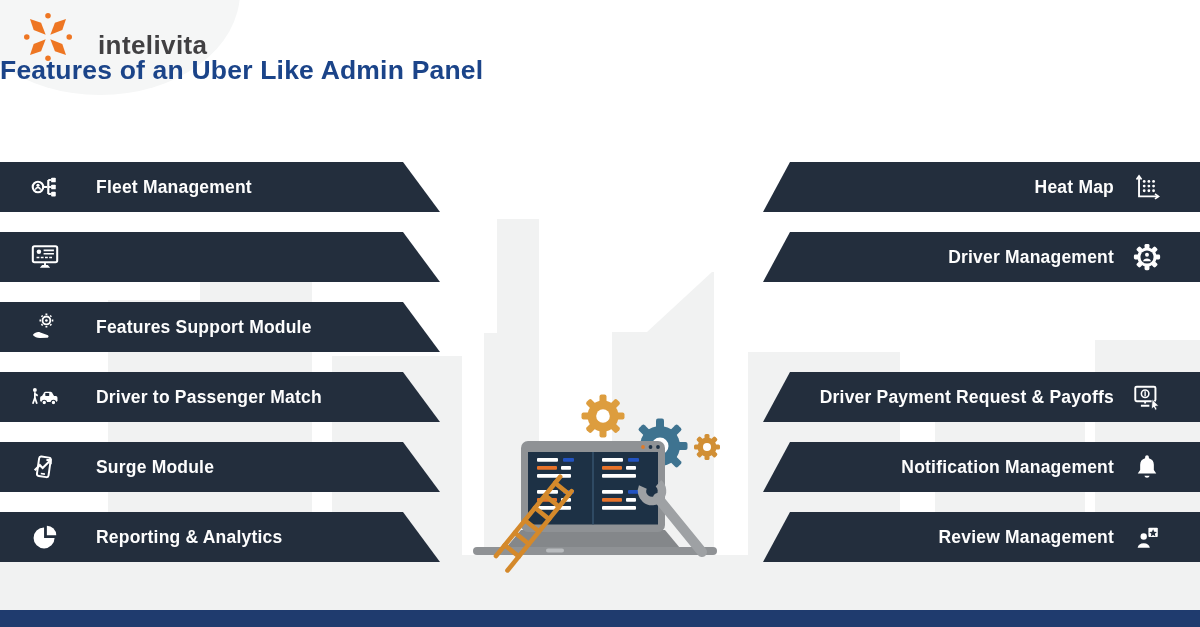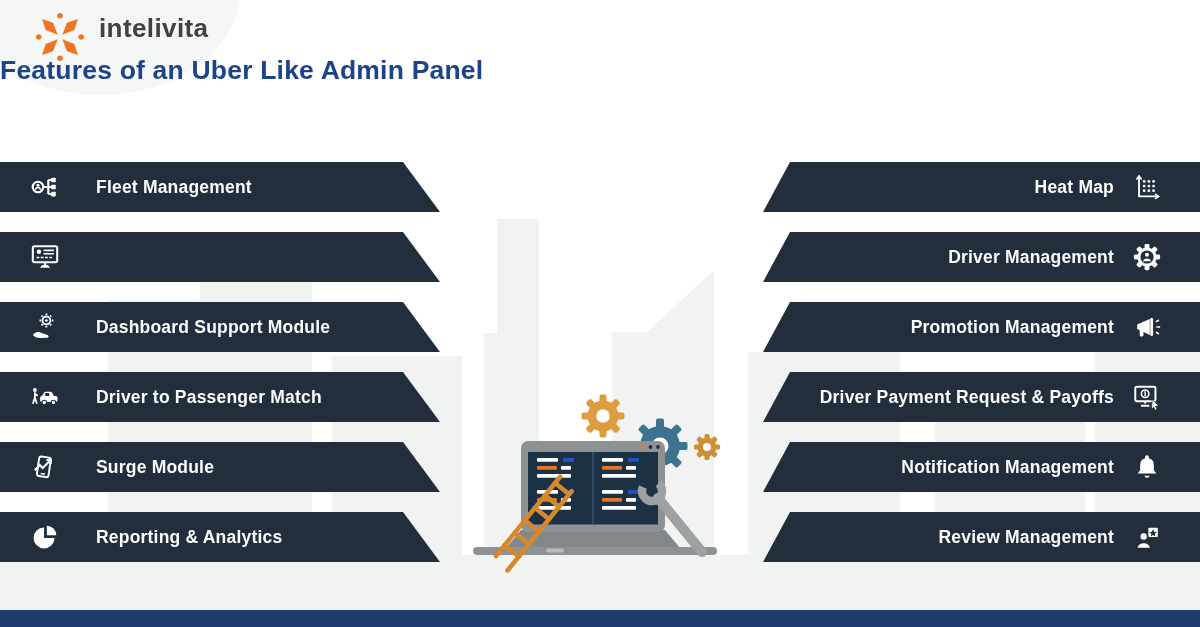--- a/index.html
+++ b/index.html
@@ -1,20 +1,20 @@
 <!DOCTYPE html>
 <html><head>
 <meta charset="utf-8">
 <style>
   html,body{margin:0;padding:0;background:#fff}
   *{box-sizing:border-box}
   .page{position:relative;width:1200px;height:627px;overflow:hidden;background:#fff;
         font-family:"Liberation Sans",sans-serif}
   .bg-layer{position:absolute;left:0;top:0;width:1200px;height:627px;z-index:0;pointer-events:none}
-  .brand{position:absolute;top:13px;left:36px;display:flex;align-items:flex-start;gap:15px;z-index:3}
+  .brand{position:absolute;top:13px;left:24px;display:flex;align-items:flex-end;gap:26px;z-index:3}
   .brand-name{font-weight:700;font-size:26px;color:#414042;letter-spacing:.4px}
   .title{position:absolute;top:55px;left:0;width:100%;margin:0;text-align:left;
          font-weight:700;font-size:26.5px;color:#1b4489;letter-spacing:.2px;z-index:3}
   .banner{position:absolute;height:50px;background:#232e3d;display:flex;align-items:center;
           color:#fff;z-index:2}
   .banner-left{left:0;width:440px;clip-path:polygon(0 0,403px 0,440px 100%,0 100%);
                padding-left:30px;gap:36px}
   .banner-right{left:763px;width:437px;clip-path:polygon(27px 0,437px 0,437px 100%,0 100%);
                 justify-content:flex-end;padding-right:38px;gap:18px}
   .blabel{font-weight:600;font-size:17.5px;letter-spacing:.2px;white-space:nowrap;color:#fdfdfd}
@@ -184,21 +184,21 @@
     <span class="bicon">
       <svg viewBox="0 0 32 32">
           <g fill="none" stroke="#fff" stroke-width="2">
             <circle cx="17.5" cy="9" r="4.2"></circle>
             <path d="M17.5 3.2v-1.6M17.5 16.4v-1.6M23.3 9h1.6M11.7 9h-1.6M21.6 4.9l1.1-1.1M13.4 13.1l-1.1 1.1M21.6 13.1l1.1 1.1M13.4 4.9l-1.1-1.1"></path>
           </g>
           <circle cx="17.5" cy="9" r="1.4" fill="#fff"></circle>
           <path d="M3 24.5c2.5-3 5.5-3.6 8-2.7l7.5 2.6c2 .7 1.6 3-.5 3l-7 .2c-3.5.1-6-1-8-3.1z" fill="#fff"></path>
         </svg>
     </span>
-    <span class="blabel">Dashboard Support Module</span>
+    <span class="blabel">Features Support Module</span>
   </div>
 
   <div class="banner banner-left" style="top:372px">
     <span class="bicon">
       <svg viewBox="0 0 32 32">
           <circle cx="5.2" cy="8.6" r="2.1" fill="#fff"></circle>
           <path d="M5.2 10.8v6M5.2 16.8l-2.2 6.4M5.2 16.8l2.2 6.4M5.2 12.4l3 2.2" stroke="#fff" stroke-width="1.9" fill="none"></path>
           <path d="M12.5 15.5l2.6-4.4c.3-.5.8-.8 1.4-.8h5.5c.6 0 1.1.3 1.4.8l2.6 4.4z" fill="#fff"></path>
           <rect x="10.8" y="15" width="18.5" height="6.2" rx="1.8" fill="#fff"></rect>
           <rect x="16.3" y="11.8" width="4.2" height="3" rx=".5" fill="#232e3d"></rect>
@@ -266,31 +266,20 @@
             <circle cx="18" cy="15" r="1.5"></circle>
             <circle cx="23" cy="15" r="1.5"></circle>
             <circle cx="13" cy="20" r="1.5"></circle>
             <circle cx="18" cy="20" r="1.5"></circle>
             <circle cx="23" cy="20" r="1.5"></circle>
           </g>
         </svg>
     </span>
   </div>
 
-  <div class="banner banner-right" style="top:302px">
-    <span class="blabel">Promotion Management</span>
-    <span class="bicon">
-      <svg viewBox="0 0 32 32">
-          <path d="M5.5 13.2L19 7.5v17L5.5 18.2z" fill="#fff"></path>
-          <rect x="19.5" y="6.5" width="3" height="19" rx="1.2" fill="#fff"></rect>
-          <rect x="8.2" y="18.5" width="4" height="7.5" rx="1.2" fill="#fff"></rect>
-          <path d="M25.5 10.5l3.2-2M25.5 21.5l3.2 2M26 16h4" stroke="#fff" stroke-width="1.7" fill="none"></path>
-        </svg>
-    </span>
-  </div>
 
   <div class="banner banner-right" style="top:442px">
     <span class="blabel">Notification Management</span>
     <span class="bicon">
       <svg viewBox="0 0 32 32">
           <path d="M16 3.5c1.1 0 2 .9 2 2v1.2a7.3 7.3 0 0 1 5.3 7v5.6l2.6 3.6H6.1l2.6-3.6v-5.6a7.3 7.3 0 0 1 5.3-7V5.5c0-1.1.9-2 2-2z" fill="#fff"></path>
           <path d="M13.2 25.4a2.9 2.9 0 0 0 5.6 0z" fill="#fff"></path>
         </svg>
     </span>
   </div>

